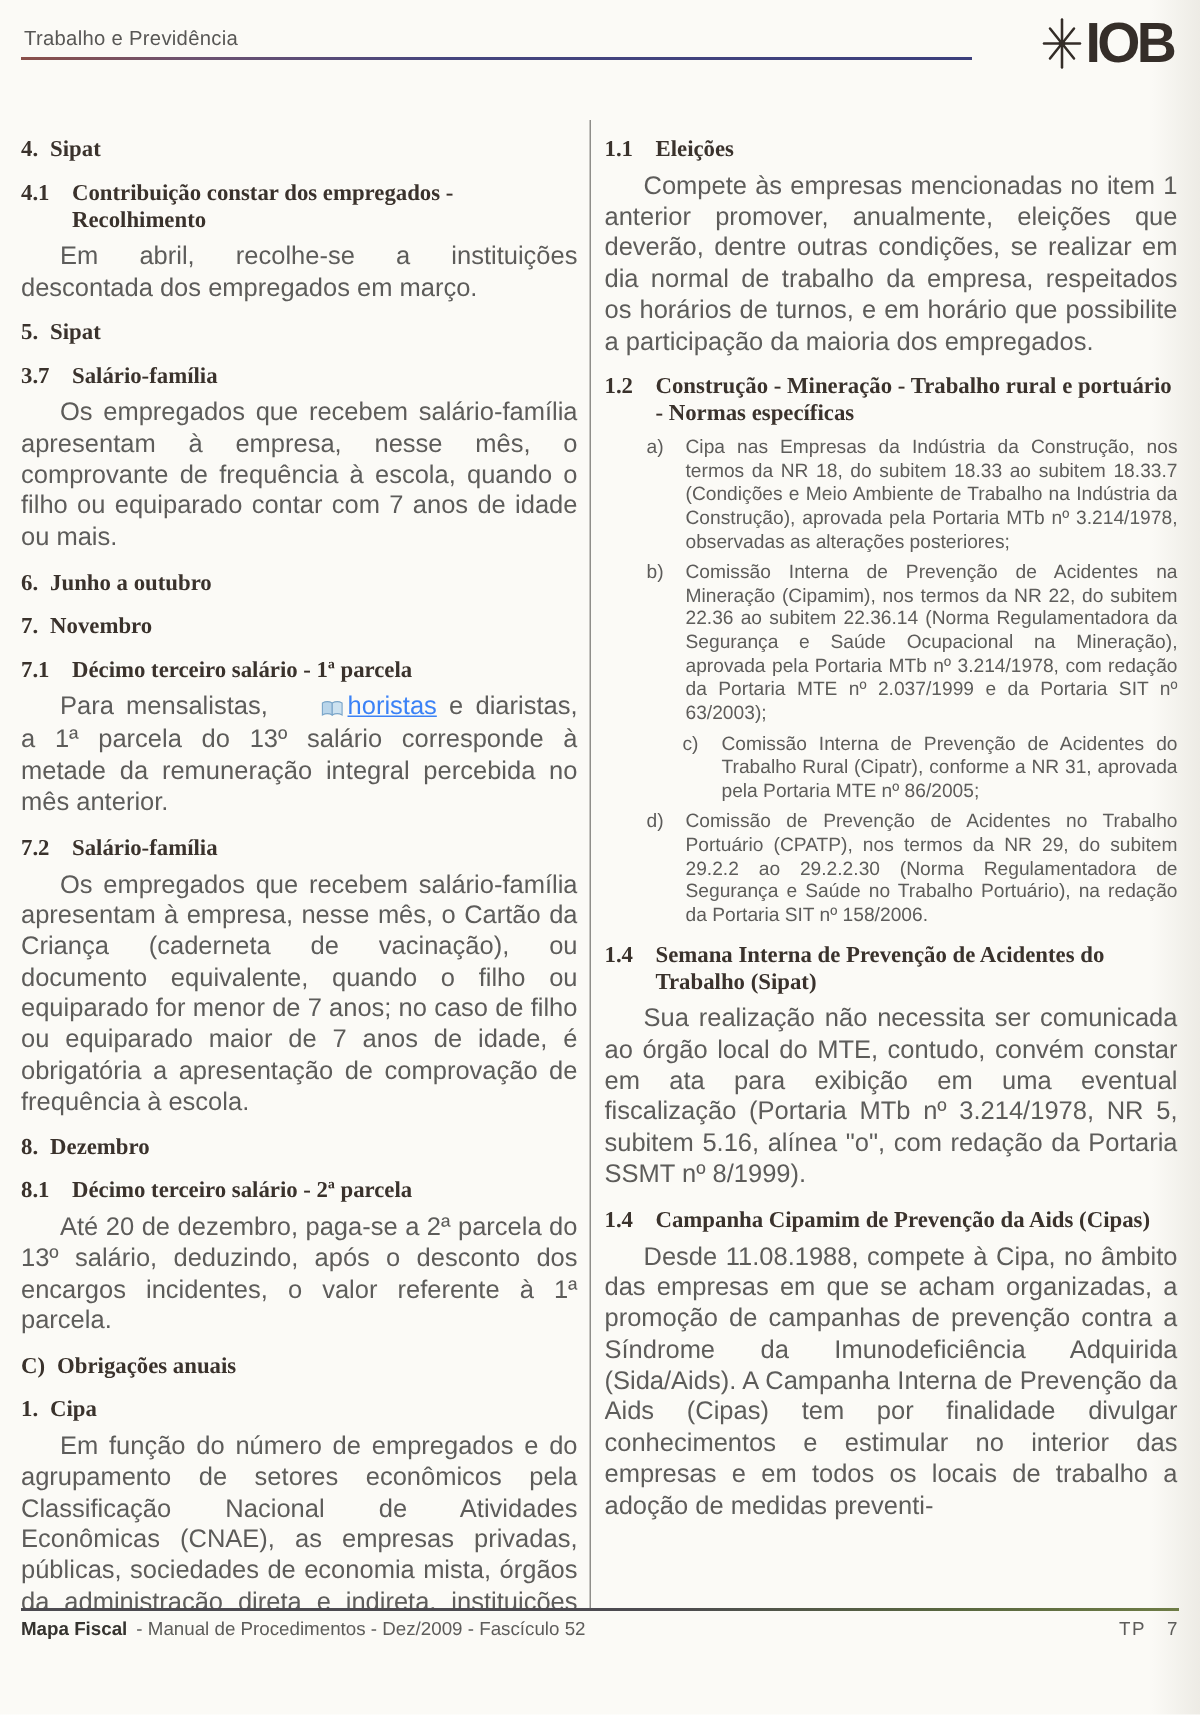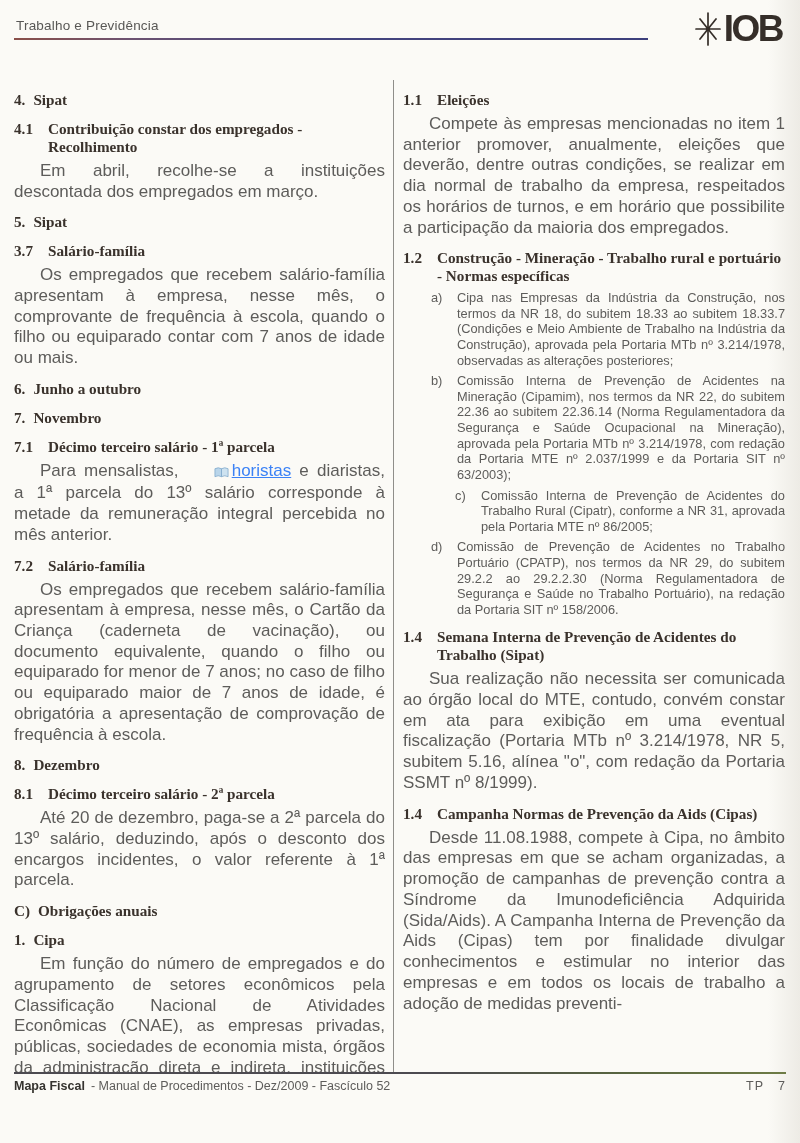--- a/index.html
+++ b/index.html
@@ -179,21 +179,21 @@
           <span class="marker">d)</span>
           <span class="litext">Comissão de Prevenção de Acidentes no Trabalho Portuário (CPATP), nos termos da NR 29, do subitem 29.2.2 ao 29.2.2.30 (Norma Regulamentadora de Segurança e Saúde no Trabalho Portuário), na redação da Portaria SIT nº 158/2006.</span>
         </div>
         <div class="h2">
           <span class="num">1.4</span>
           <span class="htext">Semana Interna de Prevenção de Acidentes do Trabalho (Sipat)</span>
         </div>
         <p>Sua realização não necessita ser comunicada ao órgão local do MTE, contudo, convém constar em ata para exibição em uma eventual fiscalização (Portaria MTb nº 3.214/1978, NR 5, subitem 5.16, alínea "o", com redação da Portaria SSMT nº 8/1999).</p>
         <div class="h2">
           <span class="num">1.4</span>
-          <span class="htext">Campanha Normas de Prevenção da Aids (Cipas)</span>
+          <span class="htext">Campanha Cipamim de Prevenção da Aids (Cipas)</span>
         </div>
         <p>Desde 11.08.1988, compete à Cipa, no âmbito das empresas em que se acham organizadas, a promoção de campanhas de prevenção contra a Síndrome da Imunodeficiência Adquirida (Sida/Aids). A Campanha Interna de Prevenção da Aids (Cipas) tem por finalidade divulgar conhecimentos e estimular no interior das empresas e em todos os locais de trabalho a adoção de medidas preventi-</p>
       </div>
   </div>
 
   <div class="footer">
     <div class="footer-rule"></div>
     <div class="footer-row">
       <div>
         <span class="footer-brand">Mapa Fiscal</span><span>-  Manual de Procedimentos  -  Dez/2009  -  Fascículo 52</span>

